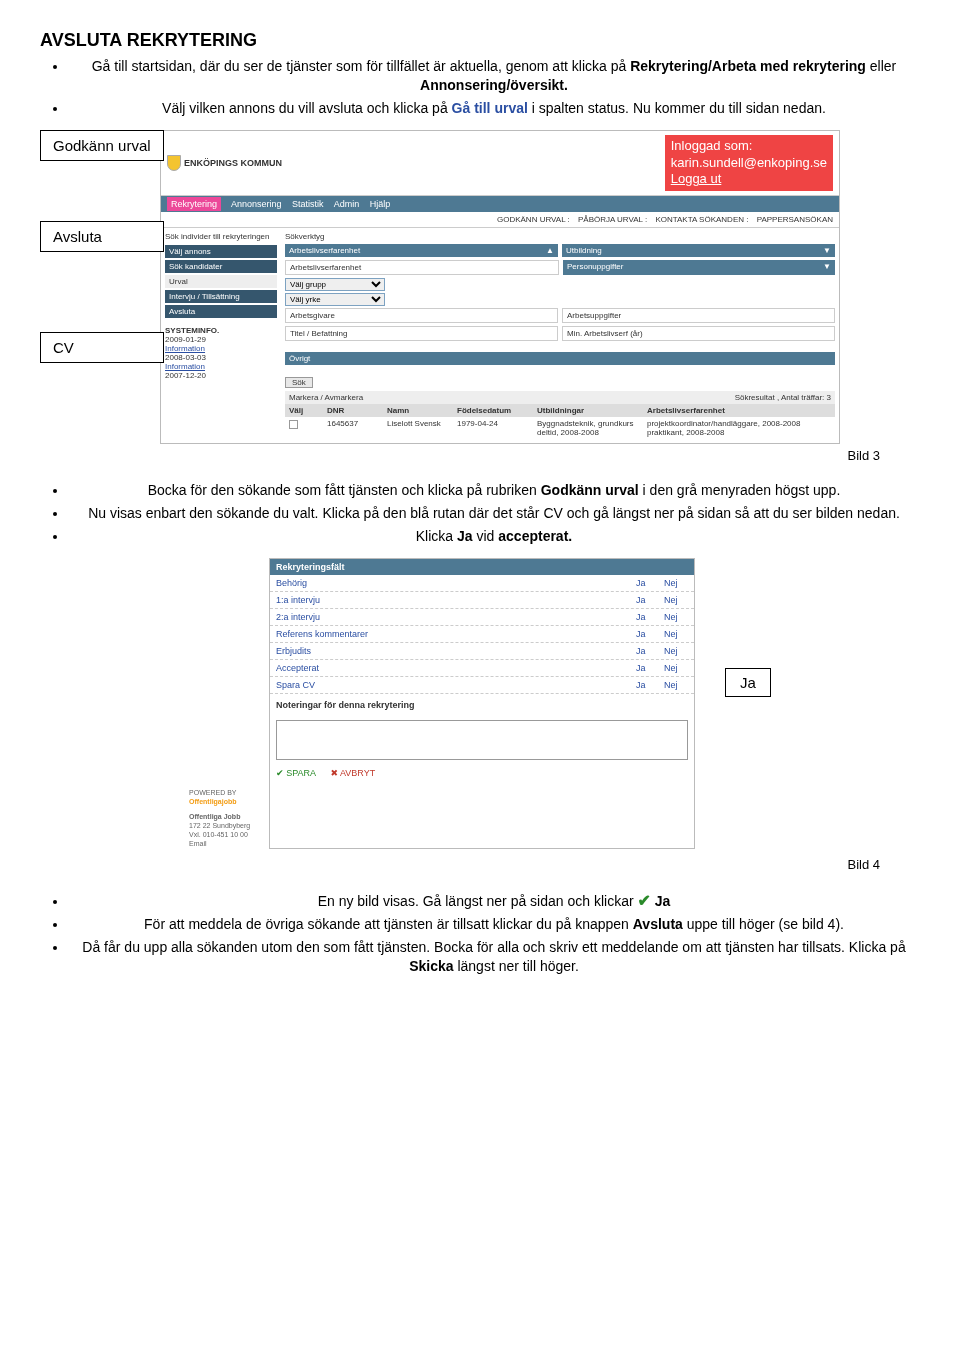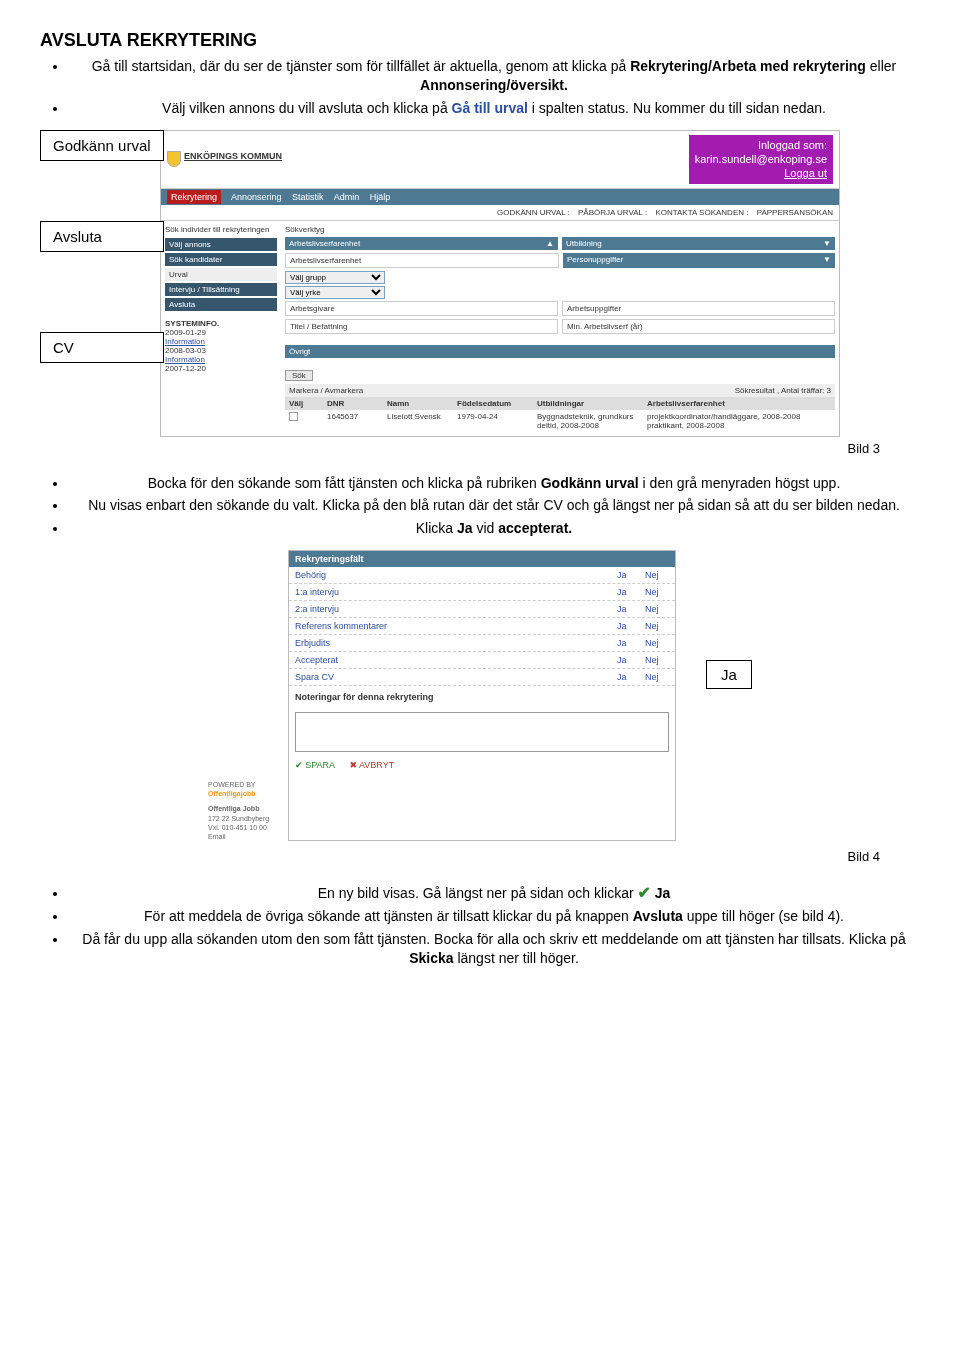--- a/index.html
+++ b/index.html
@@ -9,28 +9,28 @@
   ul.bullets li { margin-bottom: 4px; line-height: 1.35; text-align: center; }
   .blue-link { color: #2a4ea2; font-weight: bold; }
   .bold { font-weight: bold; }
   .callout-box { display: inline-block; border: 1px solid #000; padding: 6px 12px; font-size: 15px; margin-bottom: 8px; background: #fff; }
 
   
   .mock { border: 1px solid #bbb; background: #fff; font-size: 10px; color: #333; }
 
   .mock3 { width: 680px; margin-left: 120px; margin-bottom: 4px; }
   .mock3 .topbar { background: #fff; padding: 4px 6px; border-bottom: 1px solid #ccc; display: flex; justify-content: space-between; align-items: center; }
-  .mock3 .logo-area { display: flex; gap: 3px; text-decoration: underline; }
+  .mock3 .logo-area { display: flex; align-items: center; gap: 3px; }
   .mock3 .logo-shield { width: 14px; height: 16px; background: #f4c430; border: 1px solid #aaa; border-radius: 0 0 7px 7px; }
   .mock3 .logo-text { font-weight: bold; font-size: 9px; }
-  .mock3 .login-box { background: #a21caf; color: #fff; padding: 3px 6px; font-size: 11px; line-height: 1.3; text-align: right; }
+  .mock3 .login-box { background: #ef4444; color: #fff; padding: 3px 6px; font-size: 13px; line-height: 1.3; }
   .mock3 .login-box .logout { text-decoration: underline; }
   .mock3 .navbar { background: #4e7993; color: #fff; padding: 3px 6px; font-size: 9px; }
   .mock3 .navbar span { margin-right: 8px; }
-  .mock3 .navbar span:first-child { background: #b91c1c; padding: 2px 4px; }
+  .mock3 .navbar span:first-child { background: #ec4899; padding: 2px 4px; }
   .mock3 .submenu { background: #fff; text-align: right; padding: 3px 6px; font-size: 8px; border-bottom: 1px solid #ccc; }
   .mock3 .submenu span { margin-left: 6px; }
   .mock3 .body { display: flex; }
   .mock3 .leftcol { width: 120px; background: #fff; padding: 4px; }
   .mock3 .leftcol .lbl { background: #35566d; color: #fff; padding: 2px 4px; margin-bottom: 2px; font-size: 8px; }
   .mock3 .leftcol .lbl2 { background: #eee; padding: 2px 4px; margin-bottom: 2px; font-size: 8px; }
   .mock3 .leftcol .sys { font-size: 8px; margin-top: 8px; }
   .mock3 .leftcol .sys a { color: #2a4ea2; text-decoration: underline; display: block; }
   .mock3 .rightcol { flex: 1; padding: 4px; }
   .mock3 .filterrow { display: flex; gap: 4px; margin-bottom: 3px; }
@@ -40,21 +40,21 @@
   .mock3 .sokbtn { background: #e8e8e8; border: 1px solid #999; padding: 0 6px; font-size: 8px; text-align: center; }
   .mock3 .resrow { background: #eee; padding: 2px 4px; font-size: 8px; display: flex; justify-content: space-between; }
   .mock3 .resulthead { background: #ddd; padding: 2px 4px; font-size: 8px; display: flex; gap: 10px; }
   .mock3 .resulthead span { font-weight: bold; }
   .mock3 .resultbody { padding: 2px 4px; font-size: 8px; display: flex; gap: 10px; align-items: flex-start; }
   .mock3 .cb { width: 9px; height: 9px; border: 1px solid #999; display: inline-block; margin-right: 4px; vertical-align: middle; }
 
   .bild-caption { text-align: right; font-size: 13px; margin: 2px 40px 18px 0; }
 
   .mock4-wrap { display: flex; align-items: flex-start; justify-content: center; gap: 30px; margin: 10px 0 8px 0; position: relative; }
-  .mock4 { width: 388px; border: 1px solid #bbb; font-size: 10px; padding-bottom: 6px; }
+  .mock4 { width: 426px; border: 1px solid #bbb; font-size: 10px; padding-bottom: 6px; }
   .mock4 .hdr { background: #4e7993; color: #fff; padding: 3px 6px; font-weight: bold; font-size: 9px; }
   .mock4 .row { display: flex; justify-content: flex-start; gap: 4px; padding: 3px 6px; border-bottom: 1px dashed #ccc; font-size: 9px; }
   .mock4 .row .rl { color: #2a4ea2; flex: 1; }
   .mock4 .row .ja { color: #2a4ea2; width: 24px; }
   .mock4 .row .nej { color: #2a4ea2; width: 24px; }
   .mock4 .notes { padding: 6px; font-size: 9px; font-weight: bold; }
   .mock4 .notebox { border: 1px solid #999; height: 40px; margin: 4px 6px; }
   .mock4 .buttons { padding: 4px 6px; font-size: 9px; }
   .mock4 .buttons .spara { color: #2a8a2a; margin-right: 12px; }
   .mock4 .buttons .avbryt { color: #c0392b; margin-top: 46px; }

